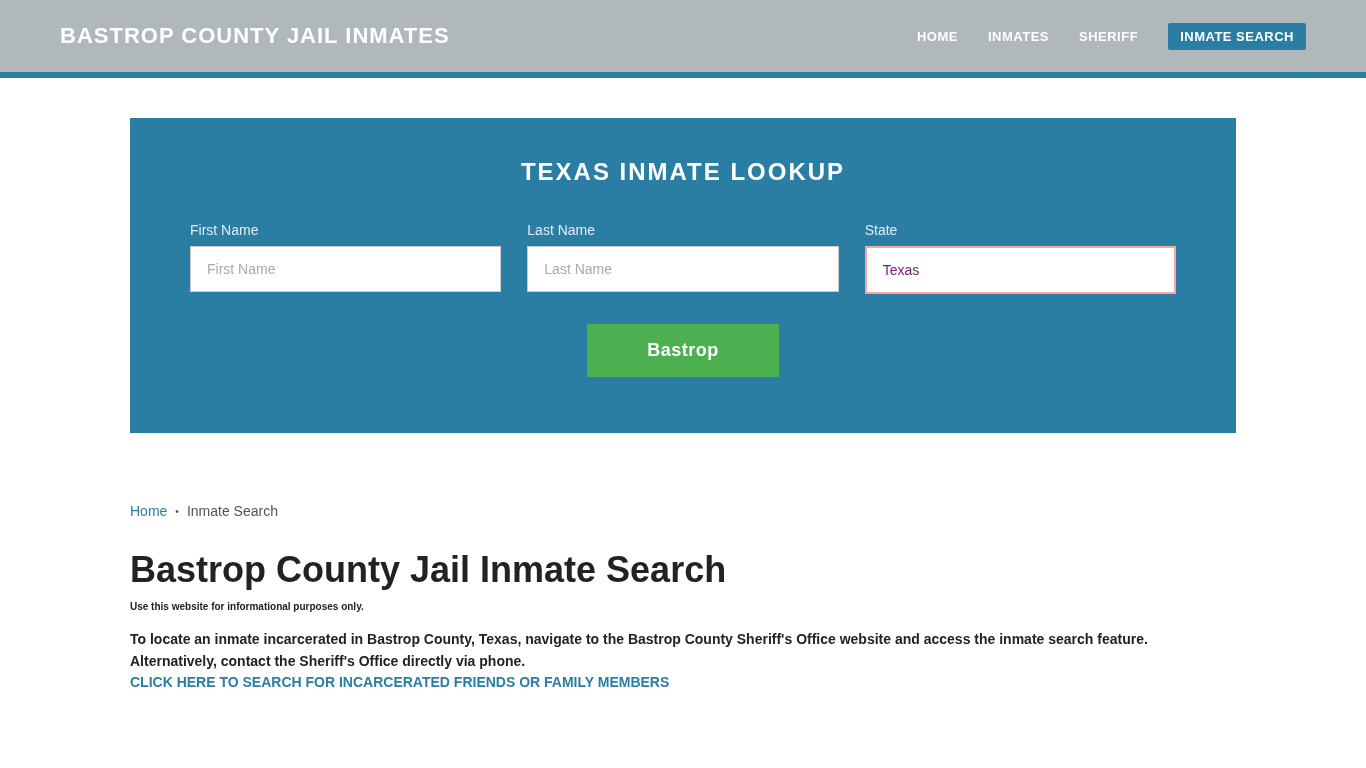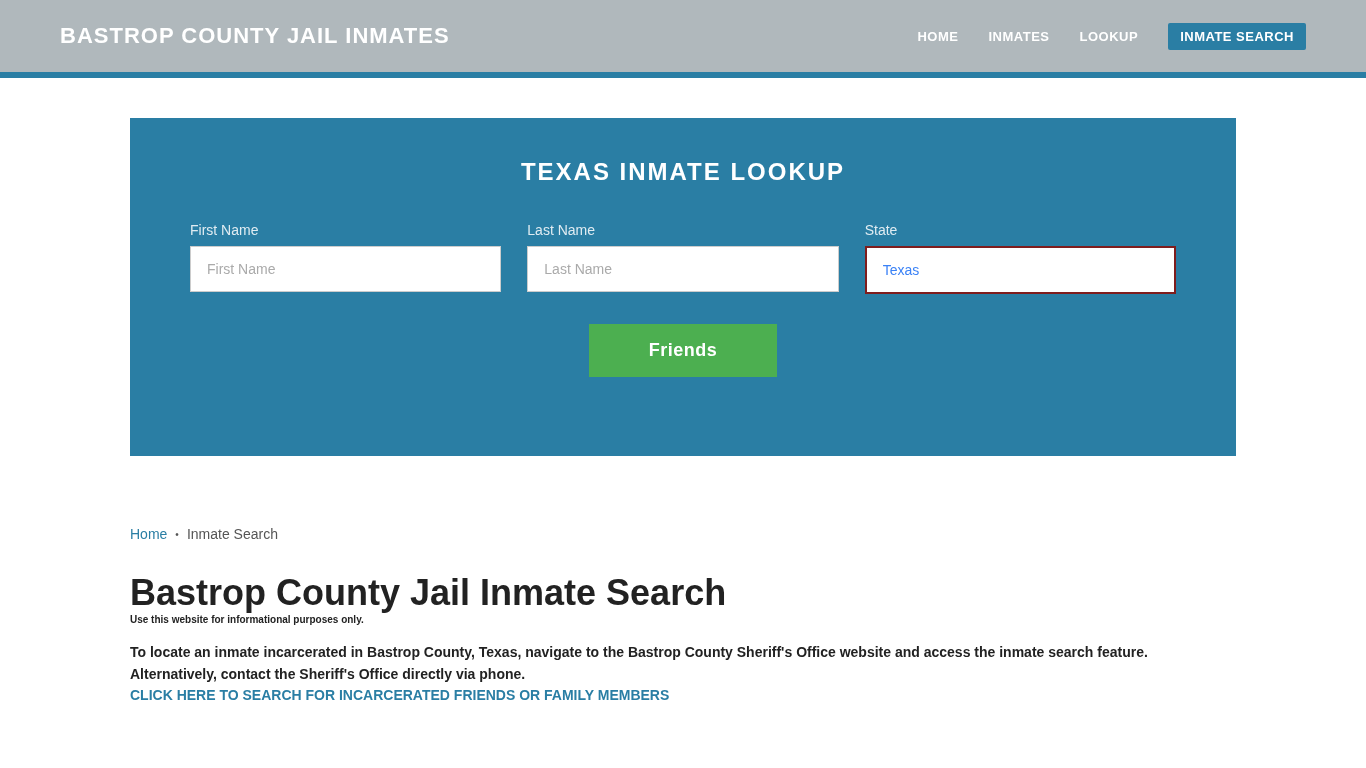--- a/index.html
+++ b/index.html
@@ -51,21 +51,21 @@
     }
     
     .header-bottom {
       height: 6px;
       background: #2a7ea4;
     }
     
     .search-section {
       background: #2a7ea4;
       margin: 40px 130px;
-      padding: 40px 60px 79px;
+      padding: 40px 60px 56px;
     }
     .search-title {
       text-align: center;
       font-size: 24px;
       font-weight: 700;
       color: #fff;
       letter-spacing: 2px;
       margin-bottom: 36px;
     }
     .search-fields {
@@ -90,22 +90,22 @@
       border: 1px solid #ccc;
       outline: none;
       background: #fff;
       color: #888;
       width: 100%;
     }
     .field-input::placeholder {
       color: #aaa;
     }
     .field-input.state-field {
-      color: #3b82f6;
-      border: 2px solid #7f1d1d;
+      color: #701a75;
+      border: 2px solid #fca5a5;
     }
     .search-btn-wrapper {
       display: flex;
       justify-content: center;
     }
     .search-btn {
       background: #4caf50;
       color: #fff;
       font-size: 18px;
       font-weight: 700;
@@ -136,21 +136,21 @@
       color: #555;
     }
     
     .main-content {
       padding: 20px 130px 40px;
     }
     .page-title {
       font-size: 36px;
       font-weight: 700;
       color: #222;
-      margin-bottom: 0;
+      margin-bottom: 10px;
     }
     .subtitle-bold {
       font-size: 10px;
       font-weight: 700;
       color: #222;
       margin-bottom: 16px;
     }
     .description {
       font-size: 14px;
       font-weight: 700;
@@ -167,21 +167,21 @@
     }
   </style>
 </head>
 <body>
 
 <header class="header">
   <div class="site-title">BASTROP COUNTY JAIL INMATES</div>
   <nav class="nav">
     <a class="nav-item">HOME</a>
     <a class="nav-item">INMATES</a>
-    <a class="nav-item">LOOKUP</a>
+    <a class="nav-item">SHERIFF</a>
     <a class="nav-item active">INMATE SEARCH</a>
   </nav>
 </header>
 <div class="header-bottom"></div>
 
 <section class="search-section">
   <h2 class="search-title">TEXAS INMATE LOOKUP</h2>
   <div class="search-fields">
     <div class="field-group">
       <label class="field-label">First Name</label>
@@ -190,21 +190,21 @@
     <div class="field-group">
       <label class="field-label">Last Name</label>
       <input class="field-input" type="text" placeholder="Last Name" style="">
     </div>
     <div class="field-group">
       <label class="field-label">State</label>
       <input class="field-input state-field" type="text" value="Texas" style="">
     </div>
   </div>
   <div class="search-btn-wrapper">
-    <button class="search-btn">Friends</button>
+    <button class="search-btn">Bastrop</button>
   </div>
 </section>
 
 <nav class="breadcrumb">
   <a class="breadcrumb-home">Home</a>
   <span class="breadcrumb-dot">•</span>
   <span class="breadcrumb-current">Inmate Search</span>
 </nav>
 
 <main class="main-content">

